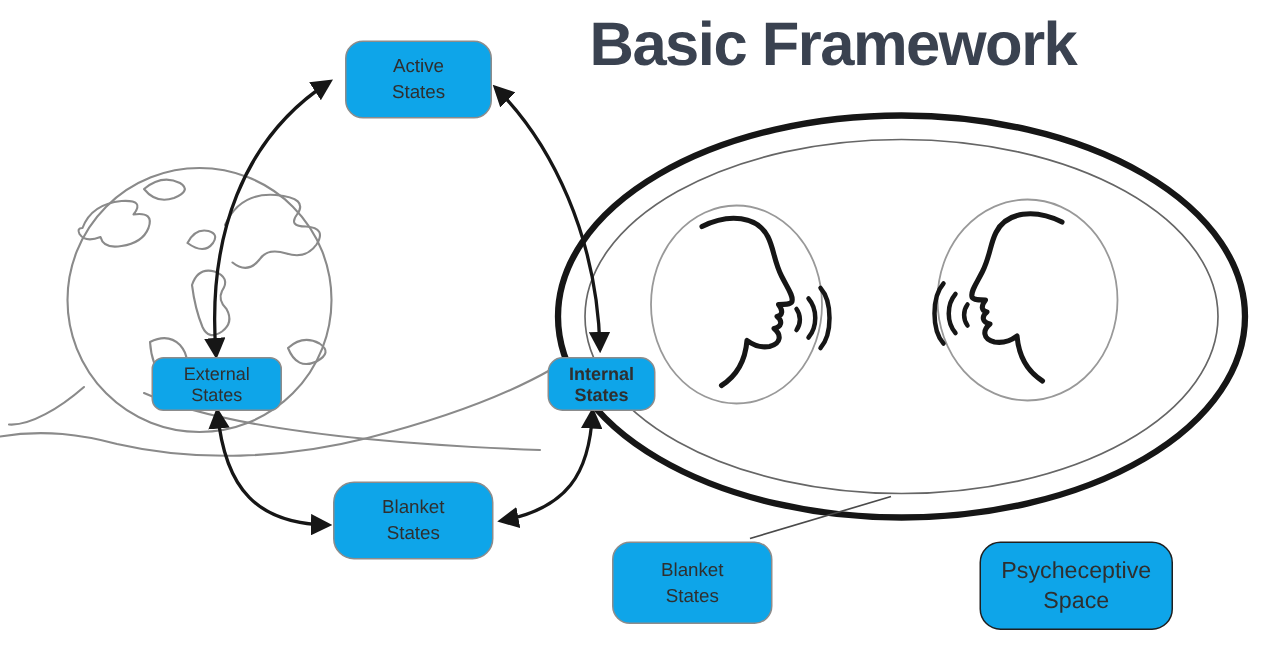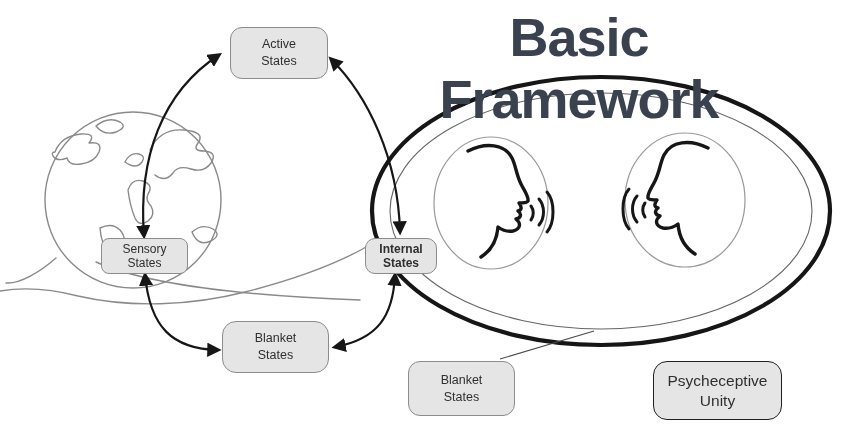--- a/index.html
+++ b/index.html
@@ -17,25 +17,25 @@
   .face{stroke-width:3.4;}
   .wave{stroke-width:3;}
   .ring-outer{stroke-width:4.2;}
   .ring-inner{stroke:#666;fill:none;stroke-width:1.1;}
   .face-circle{stroke:#999;fill:none;stroke-width:1.2;}
   .leader{stroke:#4a4a4a;stroke-width:1.1;fill:none;}
   .arrowhead{fill:var(--ink,#161616);}
 
   .page-title{
     position:absolute;left:393px;top:6px;width:372px;margin:0;
-    text-align:center;font-size:54px;font-weight:800;letter-spacing:-1px;
+    text-align:left;font-size:41px;font-weight:800;letter-spacing:-1px;
     color:var(--title-text,#3a4250);
   }
   .node{
-    position:absolute;background:#e5e5e5;
+    position:absolute;background:#0ea5e9;
     border:1.2px solid var(--box-border-gray,#8c8c8c);
     display:flex;flex-direction:column;align-items:center;justify-content:center;
     color:var(--box-text,#2f2f2f);text-align:center;
   }
   .node span{display:block;}
   .node-active  {left:230px;top:27px;width:96px;height:50px;border-radius:12px;font-size:12.5px;line-height:17px;}
   .node-external{left:101px;top:238px;width:85px;height:34px;border-radius:8px;font-size:12px;line-height:14.5px;}
   .node-internal{left:365px;top:238px;width:70px;height:34px;border-radius:10px;font-size:12px;line-height:14.5px;font-weight:bold;}
   .node-sensory {left:222px;top:321px;width:105px;height:50px;border-radius:14px;font-size:12.5px;line-height:17px;}
   .node-blanket {left:408px;top:361px;width:105px;height:53px;border-radius:12px;font-size:12.5px;line-height:17px;}
@@ -107,38 +107,38 @@
   </svg>
 
   <h1 class="page-title">Basic Framework</h1>
 
   <div class="node node-active">
     <span>Active</span>
     <span>States</span>
   </div>
 
   <div class="node node-external">
-    <span>Sensory</span>
+    <span>External</span>
     <span>States</span>
   </div>
 
   <div class="node node-internal">
     <span>Internal</span>
     <span>States</span>
   </div>
 
   <div class="node node-sensory">
     <span>Blanket</span>
     <span>States</span>
   </div>
 
   <div class="node node-blanket">
     <span>Blanket</span>
     <span>States</span>
   </div>
 
   <div class="node node-space">
     <span>Psycheceptive</span>
-    <span>Unity</span>
+    <span>Space</span>
   </div>
 
 
 </div>
 
 </body></html>

